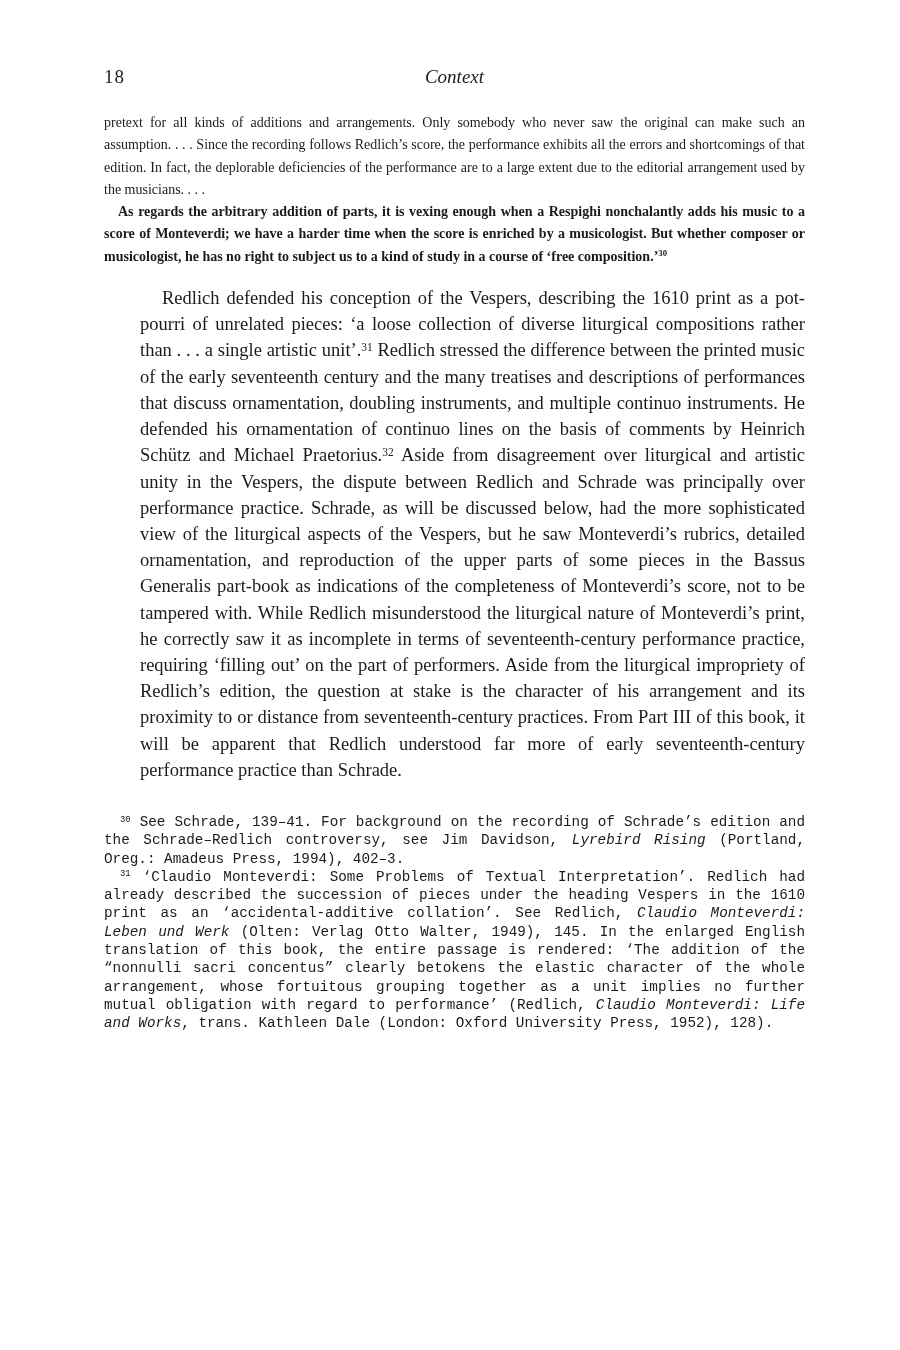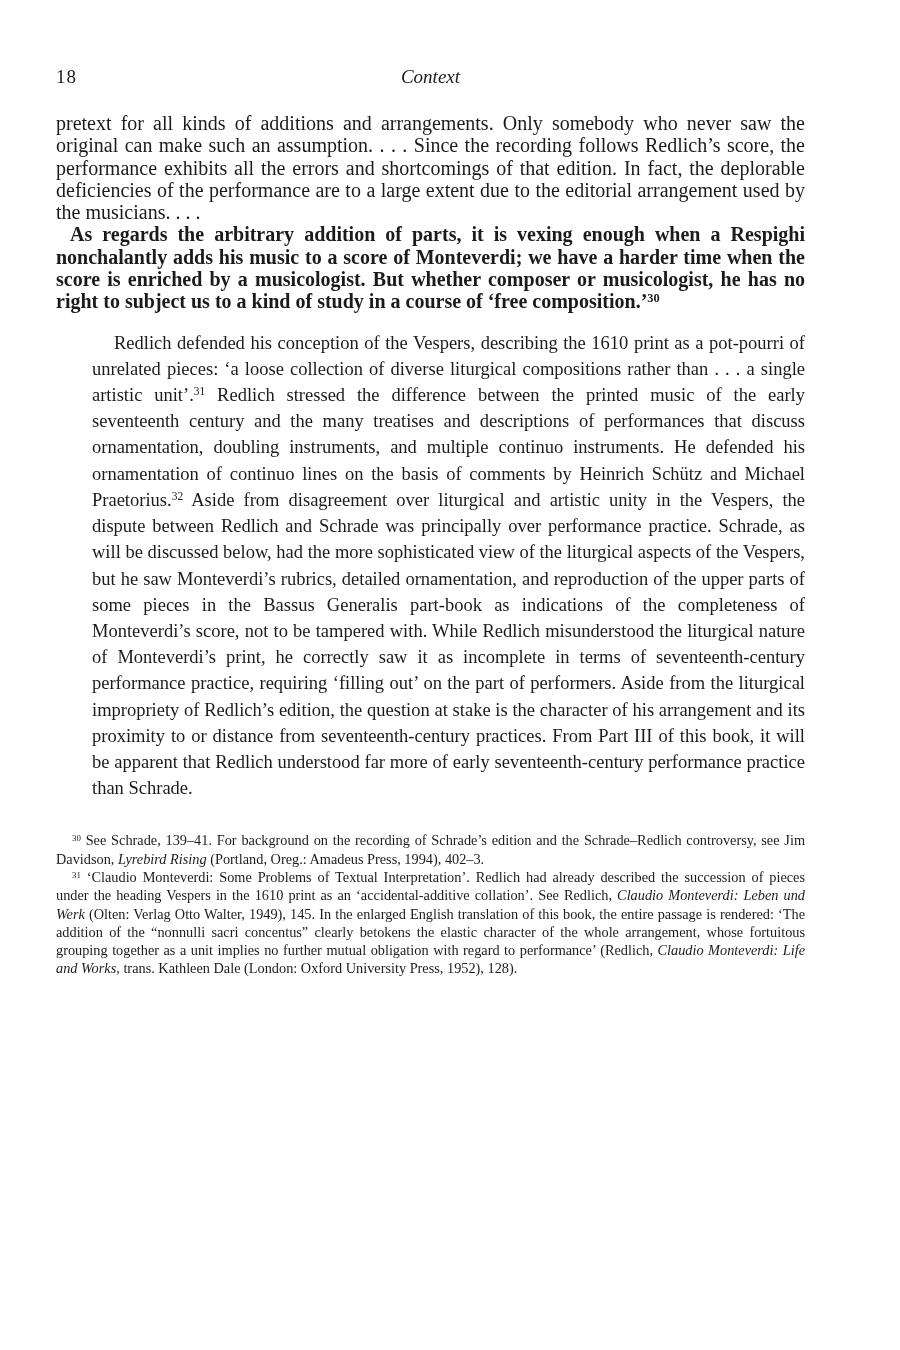--- a/index.html
+++ b/index.html
@@ -6,61 +6,61 @@
   html, body { background: #ffffff; }
   body {
     width: 900px; height: 1350px;
     font-family: "Liberation Serif", serif;
     color: #1b1b1b;
     overflow: hidden;
   }
   .page {
     position: relative;
     width: 900px; height: 1350px;
-    padding: 66px 95px 0 56px;
+    padding: 66px 95px 0 104px;
     background: #ffffff;
   }
   .running-head {
     position: relative;
     height: 26px;
     margin-bottom: 20px;
     font-size: 19px;
   }
   .page-num {
     position: absolute; left: 0; top: 0;
     letter-spacing: 1px;
   }
   .chapter-title {
     position: absolute; left: 0; right: 0; top: 0;
     text-align: center;
     font-style: italic;
   }
   .quote-block {
-    font-size: 20px;
+    font-size: 14px;
     line-height: 22.3px;
     text-align: justify;
     hyphens: auto;
   }
   .quote-block p.indent { text-indent: 14px; font-weight: bold; }
   .body-text {
     margin-top: 17px;
     font-size: 18.5px;
     line-height: 26.2px;
     text-align: justify;
     hyphens: auto;
   }
   .body-text p.indent { text-indent: 22px; margin-left: 36px; }
   .footnotes {
     margin-top: 30px;
     font-size: 14.3px;
     line-height: 18.3px;
     text-align: justify;
     hyphens: auto;
   }
-  .footnotes p { text-indent: 16px; }
+  .footnotes p { text-indent: 16px; font-family: Liberation Mono, monospace; }
   p { margin: 0; }
   sup {
     font-size: 62%;
     line-height: 0;
     vertical-align: baseline;
     position: relative;
     top: -0.5em;
   }
   i { font-style: italic; }
 </style>

